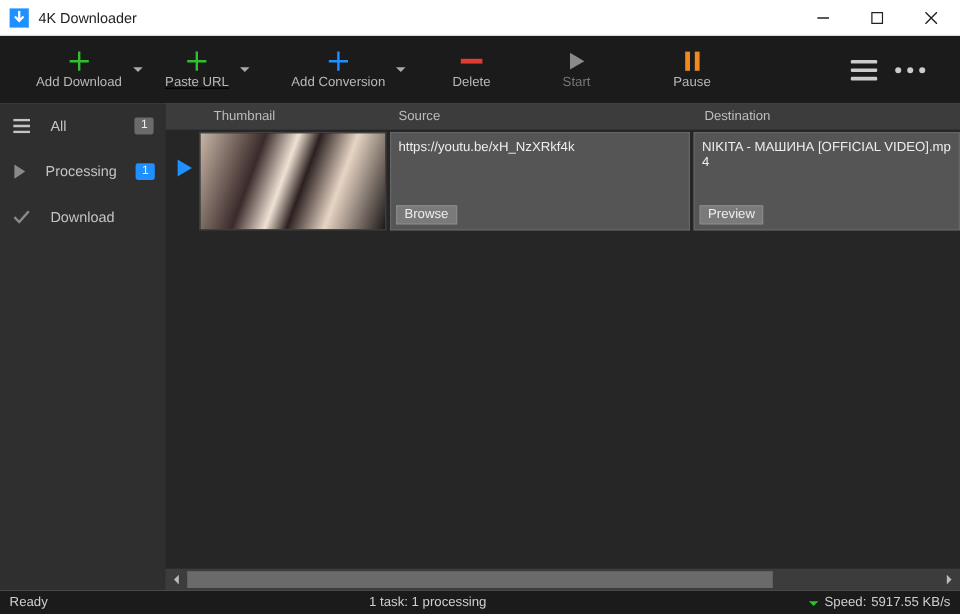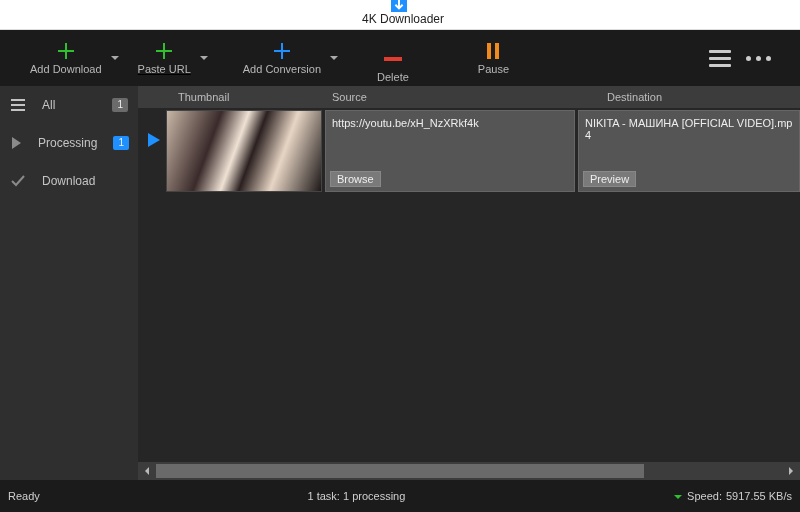--- a/index.html
+++ b/index.html
@@ -1,19 +1,19 @@
 <!DOCTYPE html>
 <html><head>
 <meta charset="utf-8">
 <style>
   * { box-sizing: border-box; margin: 0; padding: 0; font-family: "Segoe UI", Arial, sans-serif; }
   body { width: 800px; height: 512px; background: #fff; overflow: hidden; display: flex; flex-direction: column; }
 
   
-  .titlebar { height: 30px; background: #fff; display: flex; align-items: center; padding: 0 2px 0 8px; border-bottom: 1px solid #ddd; flex-direction: column; }
+  .titlebar { height: 30px; background: #fff; display: flex; align-items: center; padding: 0 2px 0 8px; border-bottom: 1px solid #ddd; }
   .titlebar .logo { width: 16px; height: 16px; background: #1e90ff; display:flex; align-items:center; justify-content:center; margin-right: 8px; }
   .titlebar .logo svg { width:12px; height:12px; fill:#fff; }
   .titlebar .title { font-size: 12px; color: #222; }
   .titlebar .winctl { margin-left: auto; display: flex; }
   .titlebar .winbtn { width: 45px; height: 30px; display: flex; align-items:center; justify-content:center; color:#222; }
   .titlebar .winbtn svg { width:10px; height:10px; stroke:#222; stroke-width:1.2; fill:none; }
 
   
   .toolbar { height: 56px; background: #1b1b1b; display: flex; align-items: center; padding: 0 24px; gap: 2px; }
   .tbtn { display:flex; flex-direction:column; align-items:center; justify-content:center; height:52px; padding:0 6px; color:#b8b8b8; font-size:11px; cursor:pointer; }
@@ -37,42 +37,42 @@
   .sideitem .sic { width:16px; display:flex; align-items:center; justify-content:center;}
   .sideitem .stxt { flex:1; }
   .sideitem .count { background:#6b6b6b; color:#eee; border-radius:2px; font-size:10px; padding:0 5px; height:14px; line-height:14px;}
   .sideitem.active .count { background:#1e90ff; }
 
   
   .main { flex:1; display:flex; flex-direction:column; position:relative; }
   .colhead { height:22px; background:#3c3c3c; display:flex; align-items:center; color:#bdbdbd; font-size:11px; }
   .colhead .cth { width:160px; padding-left:12px; }
   .colhead .csrc { width:255px; padding-left:6px; }
-  .colhead .cdst { flex:1; padding-left:6px;margin-left:20px; }
+  .colhead .cdst { flex:1; padding-left:6px; }
 
   .rowwrap { display:flex; align-items:flex-start; padding: 2px 0 0 2px; }
   .playmark { width:26px; display:flex; align-items:center; justify-content:center; padding-top:22px; }
   .playmark svg{ width:16px; height:16px; fill:#1e90ff;}
   .row { flex:1; display:flex; gap:3px; }
   .cell { background:#555; color:#eee; font-size:11px; height:82px; position:relative; border:1px solid #666;}
   .cell.th { width:156px; padding:0; background:#222; overflow:hidden; border:1px solid #444;}
   .cell.src { width:250px; padding:6px; display:flex; flex-direction:column; }
   .cell.dst { flex:1; padding:6px; display:flex; flex-direction:column; }
   .cell .txt { font-size:11px; word-break:break-all; }
   .cell .btn { position:absolute; left:4px; bottom:4px; background:#7a7a7a; border:1px solid #888; color:#eee; font-size:11px; padding:1px 6px; cursor:pointer;}
   .thumbimg { width:100%; height:100%; background:linear-gradient(110deg,#c8b6a6 0%, #3a2a2a 30%, #efe2d4 45%, #2b2020 55%, #e7d5c4 72%, #1d1818 100%); }
 
   .hscroll { position:absolute; left:0; right:0; bottom:0; height:18px; background:#3c3c3c; display:flex; align-items:center; }
   .hscroll .arw { width:18px; height:18px; display:flex; align-items:center; justify-content:center; background:#3c3c3c; cursor:pointer;}
   .hscroll .arw svg{ width:8px; height:8px; fill:#bababa;}
   .hscroll .track { flex:1; height:18px; background:#3c3c3c; position:relative;}
   .hscroll .thumb { position:absolute; left:0; top:2px; height:14px; width:78%; background:#6a6a6a;}
 
   
-  .status { height:20px; background:#1b1b1b; display:flex; align-items:center; color:#cfcfcf; font-size:11px; padding:16px 8px; gap:32px; }
+  .status { height:20px; background:#1b1b1b; display:flex; align-items:center; color:#cfcfcf; font-size:11px; padding:4px 8px; gap:32px; }
   .status .sseg { display:flex; align-items:center; gap:4px;}
   .status .grow { flex:1; }
   .status svg { width:10px; height:10px;}
 
   
   .green { fill:#2fbf2f; }
   .blue { fill:#1e90ff; }
   .red { fill:#e23b2f; }
   .orange { fill:#f08a1d; }
   .grey { fill:#8a8a8a; }
@@ -148,29 +148,37 @@
         </div>
       <span class="lbl">Add Conversion</span>
     </div>
     <div class="ddarrow">
         <svg viewBox="0 0 8 8">
           <path d="M0 2l4 4 4-4z"></path>
         </svg>
       </div>
   </div>
 
-  <div class="tbtn" style="margin-left:28px;justify-content:flex-end;">
+  <div class="tbtn" style="margin-left:28px;">
     <div class="ico">
         <svg width="20" height="20" viewBox="0 0 20 6">
           <rect class="red" x="1" y="1" width="18" height="4"></rect>
         </svg>
       </div>
     <span class="lbl">Delete</span>
   </div>
 
+  <div class="tbtn" style="margin-left:46px;">
+    <div class="ico">
+        <svg width="20" height="20" viewBox="0 0 20 20">
+          <path class="grey" d="M5 3l12 7-12 7z"></path>
+        </svg>
+      </div>
+    <span class="lbl" style="color:#777">Start</span>
+  </div>
 
   <div class="tbtn" style="margin-left:55px;">
     <div class="ico">
         <svg width="20" height="20" viewBox="0 0 20 20">
           <rect class="orange" x="4" y="2" width="4" height="16"></rect>
           <rect class="orange" x="12" y="2" width="4" height="16"></rect>
         </svg>
       </div>
     <span class="lbl">Pause</span>
   </div>

